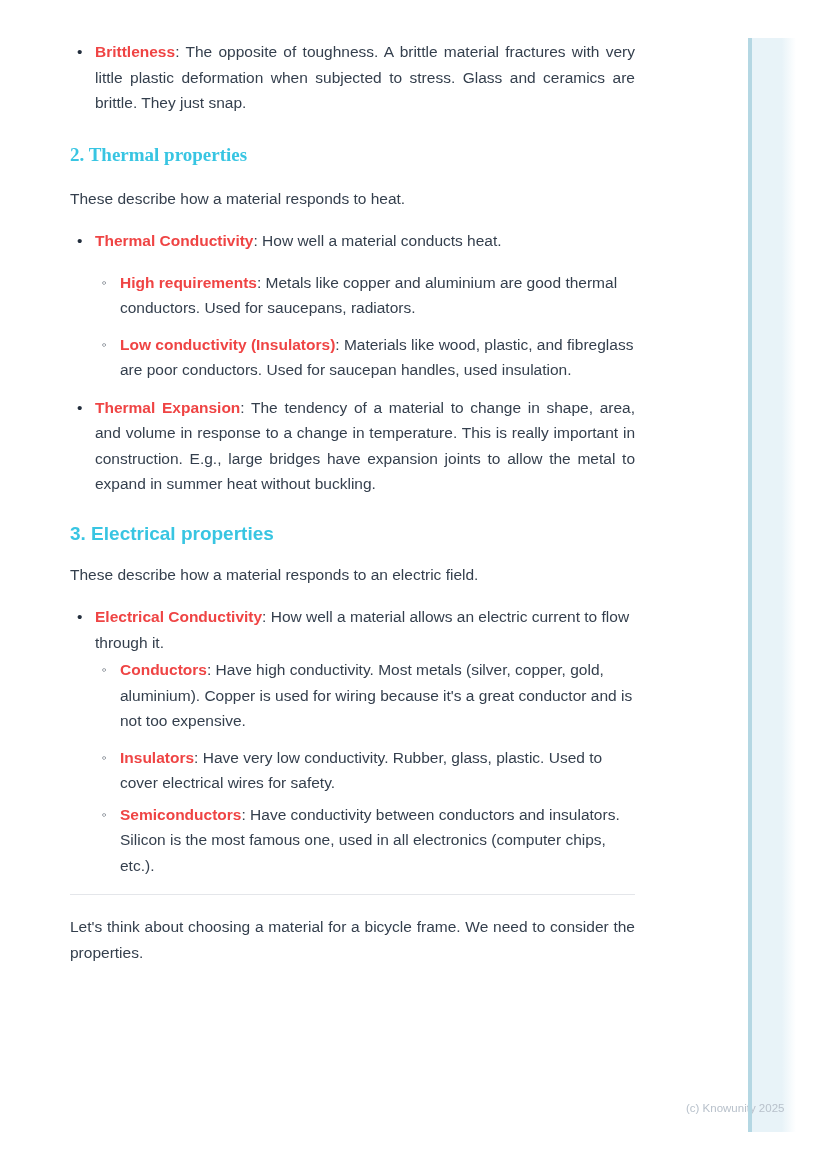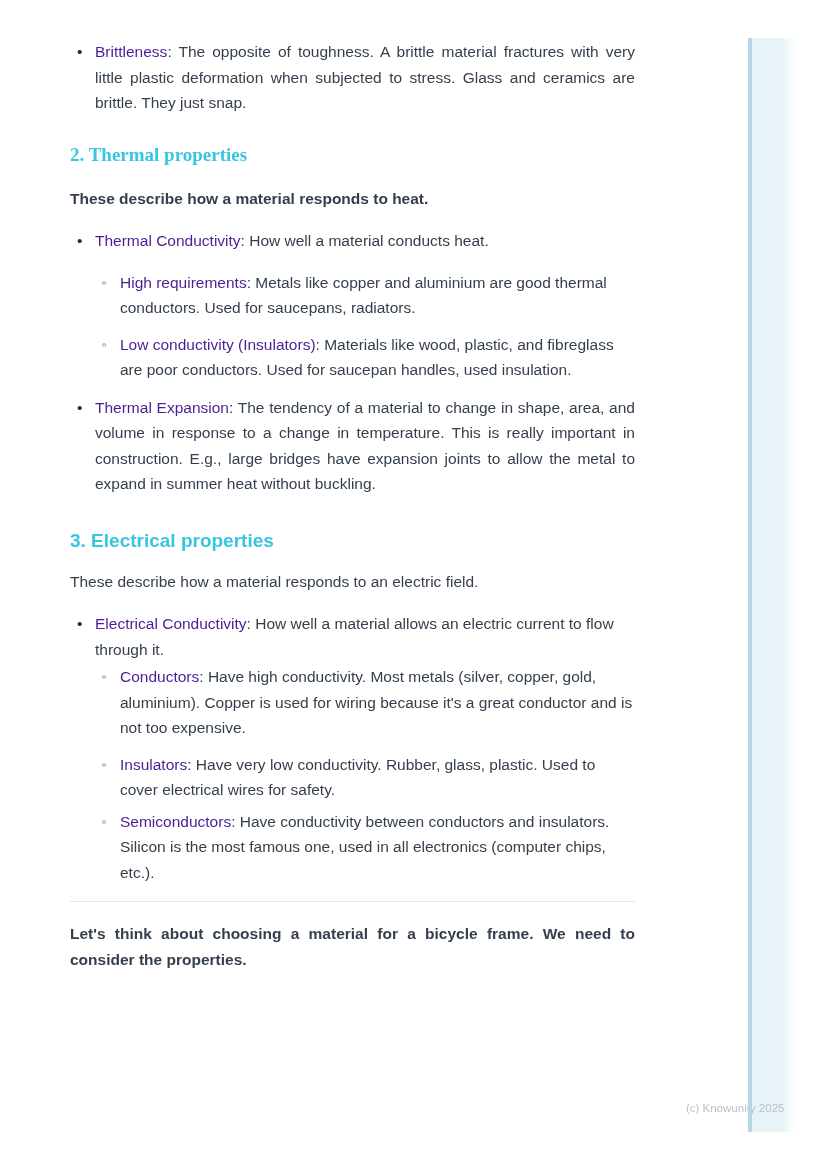--- a/index.html
+++ b/index.html
@@ -15,21 +15,21 @@
   }
   .doc {
     position: absolute;
     left: 70px;
     top: 0;
     width: 565px;
     padding-top: 39px;
     font-size: 15.5px;
     line-height: 25.5px;
   }
-  strong { color: #4c1d95; font-weight: normal; }
+  strong { color: #ef4444; font-weight: bold; }
   p { margin: 0; }
   ul { margin: 0; padding: 0; list-style: none; }
   li { display: flex; align-items: flex-start; }
   .marker {
     flex: 0 0 25px;
     padding-left: 7px;
     color: #232e3d;
     user-select: none;
   }
   .marker.sub { color: #343f4d; font-size: 13px; }
@@ -44,24 +44,24 @@
   h2 { font-size: 19px; line-height: 24px; }
   h1 { font-size: 23px; line-height: 30px; }
   .divider {
     height: 1px;
     background: #e4e6ea;
     border: none;
     margin: 16px 0 0 0;
   }
   
   .g27 { margin-top: 27px; font-family: Liberation Serif, serif; }
-  .g28 { margin-top: 32px; }
+  .g28 { margin-top: 25px; }
   .g25 { margin-top: 25px; }
   .g20 { margin-top: 20px; }
-  .g19 { margin-top: 19px; font-weight: bold; }
+  .g19 { margin-top: 19px; }
   .g17 { margin-top: 17px; }
   .g16 { margin-top: 16px; }
   .g12 { margin-top: 12px; }
   .g11 { margin-top: 11px; }
   .g6  { margin-top: 6px; }
   .g2  { margin-top: 2px; }
   
   .strip-fill {
     position: absolute;
     left: 748px;

